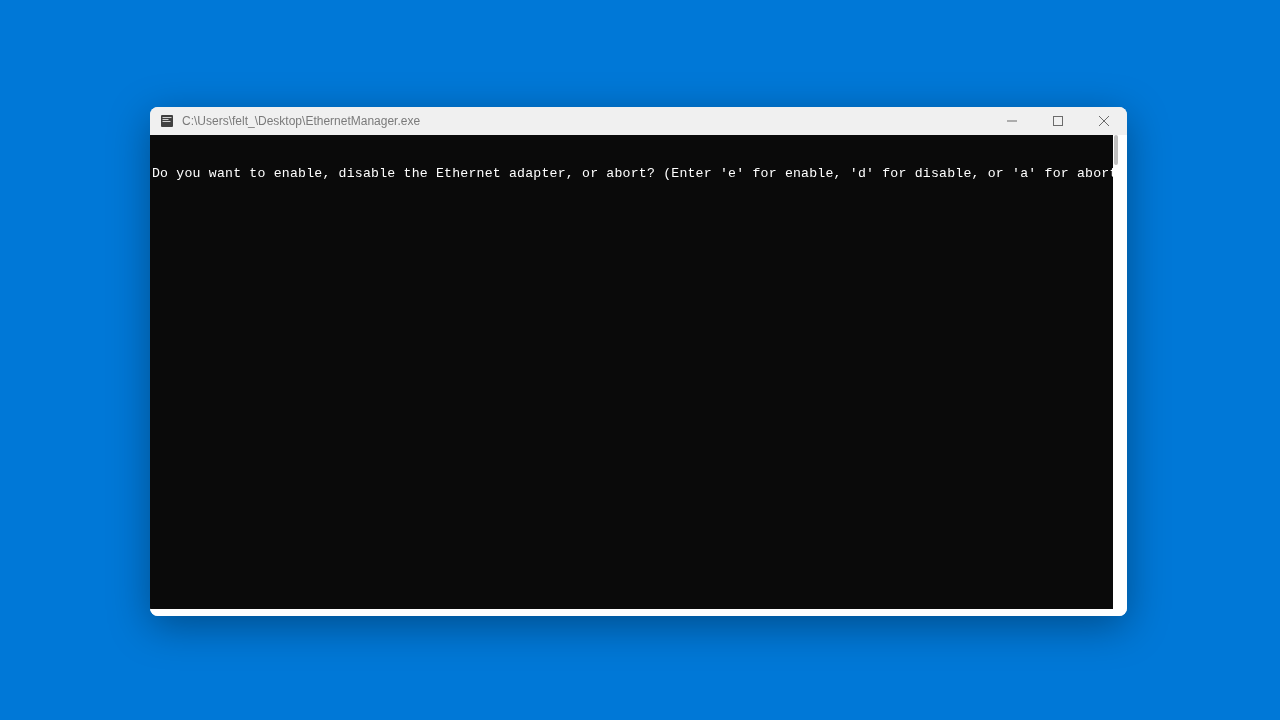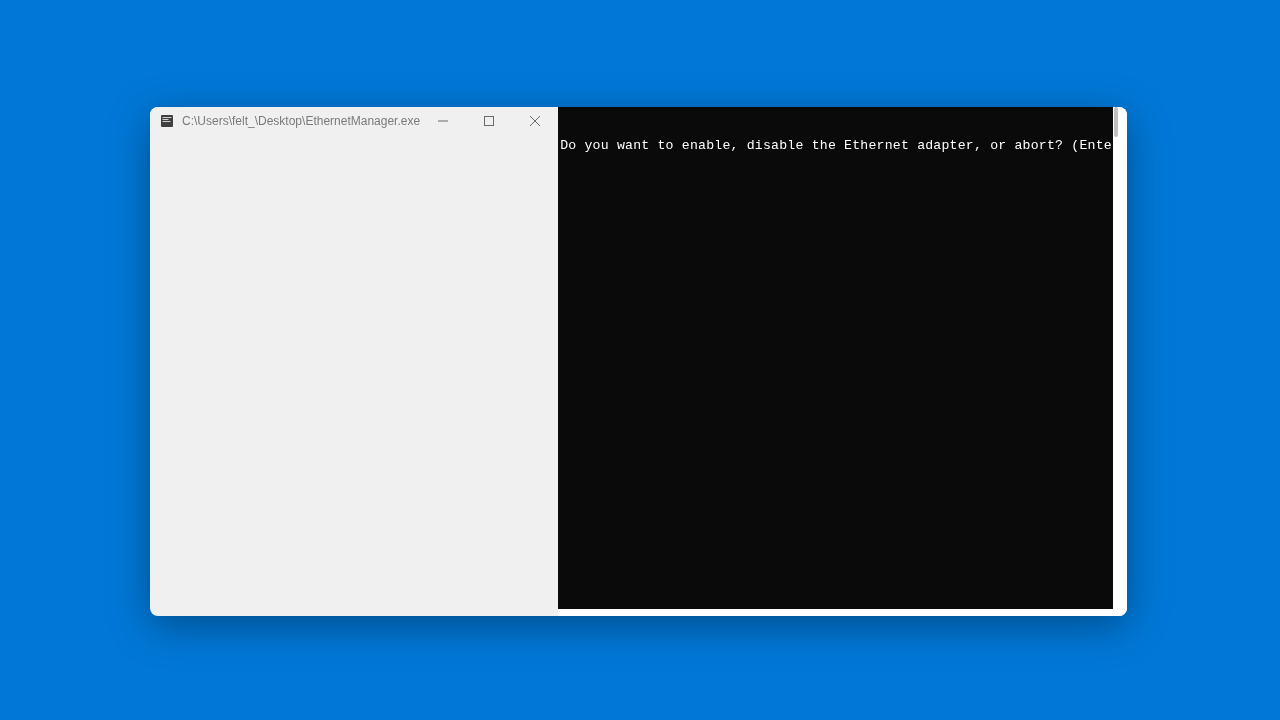--- a/index.html
+++ b/index.html
@@ -21,21 +21,21 @@
       position: absolute;
       left: 150px;
       top: 107px;
       width: 977px;
       height: 509px;
       background: #f0f0f0;
       border-radius: 8px;
       box-shadow: 0 10px 40px rgba(0,0,0,0.35);
       overflow: hidden;
       display: flex;
-      flex-direction: row;
+      flex-direction: column;
     }
     
     .titlebar {
       height: 28px;
       background: #f0f0f0;
       display: flex;
       align-items: center;
       padding-left: 10px;
       flex-shrink: 0;
     }

